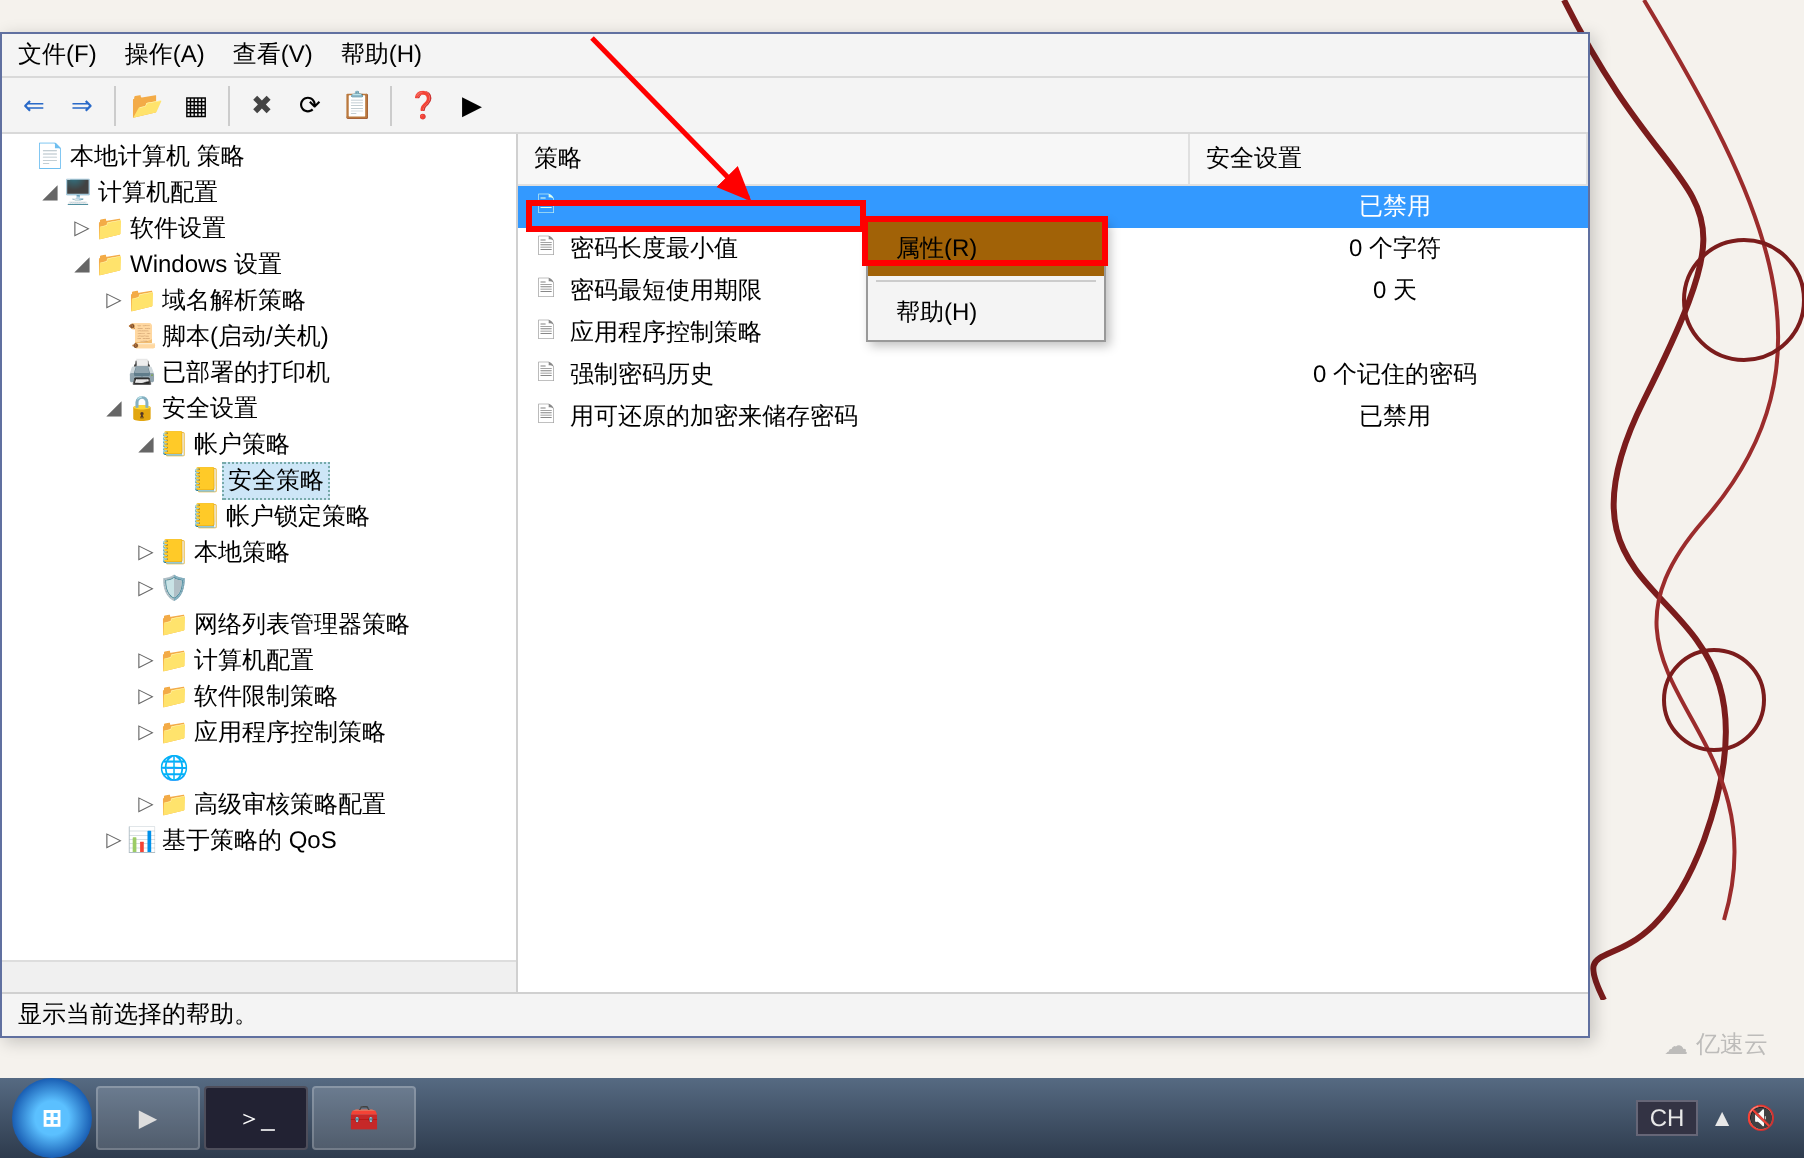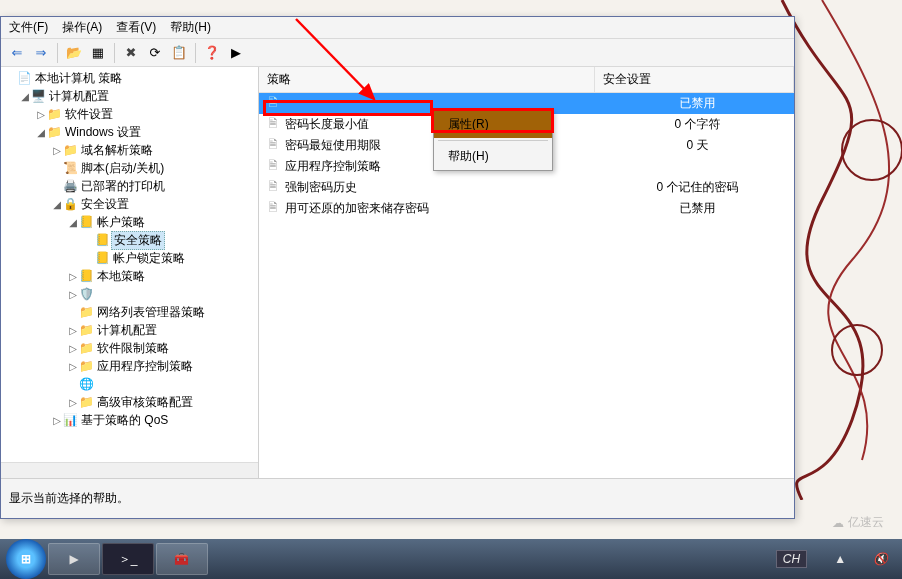--- a/index.html
+++ b/index.html
@@ -36,29 +36,29 @@
   .lrow .rico { width: 16px; height: 16px; font-size: 11px; color: #888; display:flex;align-items:center;justify-content:center;}
   .lrow.sel .rico { color: #dfe; }
   .ctxmenu { position: absolute; left: 432px; top: 93px; width: 120px; background: #f4f4f4; border: 1px solid #999; box-shadow: 2px 2px 5px rgba(0,0,0,0.25); z-index: 50; }
   .ctxmenu .mi { padding: 5px 14px; cursor: default; }
   .ctxmenu .mi.hl { background: #a16207; }
   .ctxmenu .msep { height: 1px; background: #ccc; margin: 2px 4px; }
   .highlight-box { position: absolute; border: 3px solid #ff0000; z-index: 60; pointer-events: none; }
   .hl1 { left: 262px; top: 83px; width: 170px; height: 16px; }
   .hl2 { left: 430px; top: 91px; width: 123px; height: 25px; }
   svg.arrow { position: absolute; left: 265px; top: 0; width: 180px; height: 96px; z-index: 70; pointer-events:none;}
-  .statusbar { height: 40px; border-top: 1px solid #d0d0d0; background: #f4f4f4; padding: 2px 8px; display: flex; align-items: center; }
+  .statusbar { height: 22px; border-top: 1px solid #d0d0d0; background: #f4f4f4; padding: 2px 8px; display: flex; align-items: center; }
   .tree-scroll-x { position: absolute; left:0; bottom:0; right:0; height:16px; background:#f0f0f0; border-top:1px solid #ddd;}
   .bg-deco { position: absolute; right: 0; top: 0; width: 140px; height: 500px; overflow: hidden; z-index:-1;}
   .bg-deco svg { width: 100%; height: 100%; }
   .taskbar { position: absolute; left: 0; bottom: 0; right: 0; height: 40px; background: linear-gradient(#566a82,#2e3b4d); display: flex; align-items: center; padding: 0 6px; gap: 2px; }
   .tb-item { width: 52px; height: 32px; border-radius: 2px; display:flex;align-items:center;justify-content:center; color:#ddd;}
   .tb-item.start { background: radial-gradient(circle,#5bc0ff 30%,#1a5fb4 70%); width:40px; height:40px; border-radius:50%; color:#fff; font-weight:bold;}
   .tb-item.active { background: rgba(255,255,255,0.15); border:1px solid rgba(255,255,255,0.2);}
-  .tray { margin-left: auto; display:flex; align-items:center; gap:27px; color:#e8e8e8; padding-right:8px;font-style:italic;}
+  .tray { margin-left: auto; display:flex; align-items:center; gap:6px; color:#e8e8e8; padding-right:8px;}
   .tray .lang { background:#334; padding:1px 6px; border:1px solid #667; }
   .cloud-logo { position:absolute; right:18px; bottom:48px; color:#999; font-size:14px; display:flex; align-items:center; gap:4px; opacity:.6;}
   .fico { color:#e0b84a; } .sico { color:#7aa0d0; } .dico { color:#666; }
 </style>
 </head>
 <body>
 
 <div class="bg-deco">
   <svg viewBox="0 0 140 500">
       <path d="M20 0 C80 120 120 80 60 200 C0 320 140 280 90 420 C60 500 20 460 40 500" stroke="#7b1c1c" stroke-width="3" fill="none"></path>

